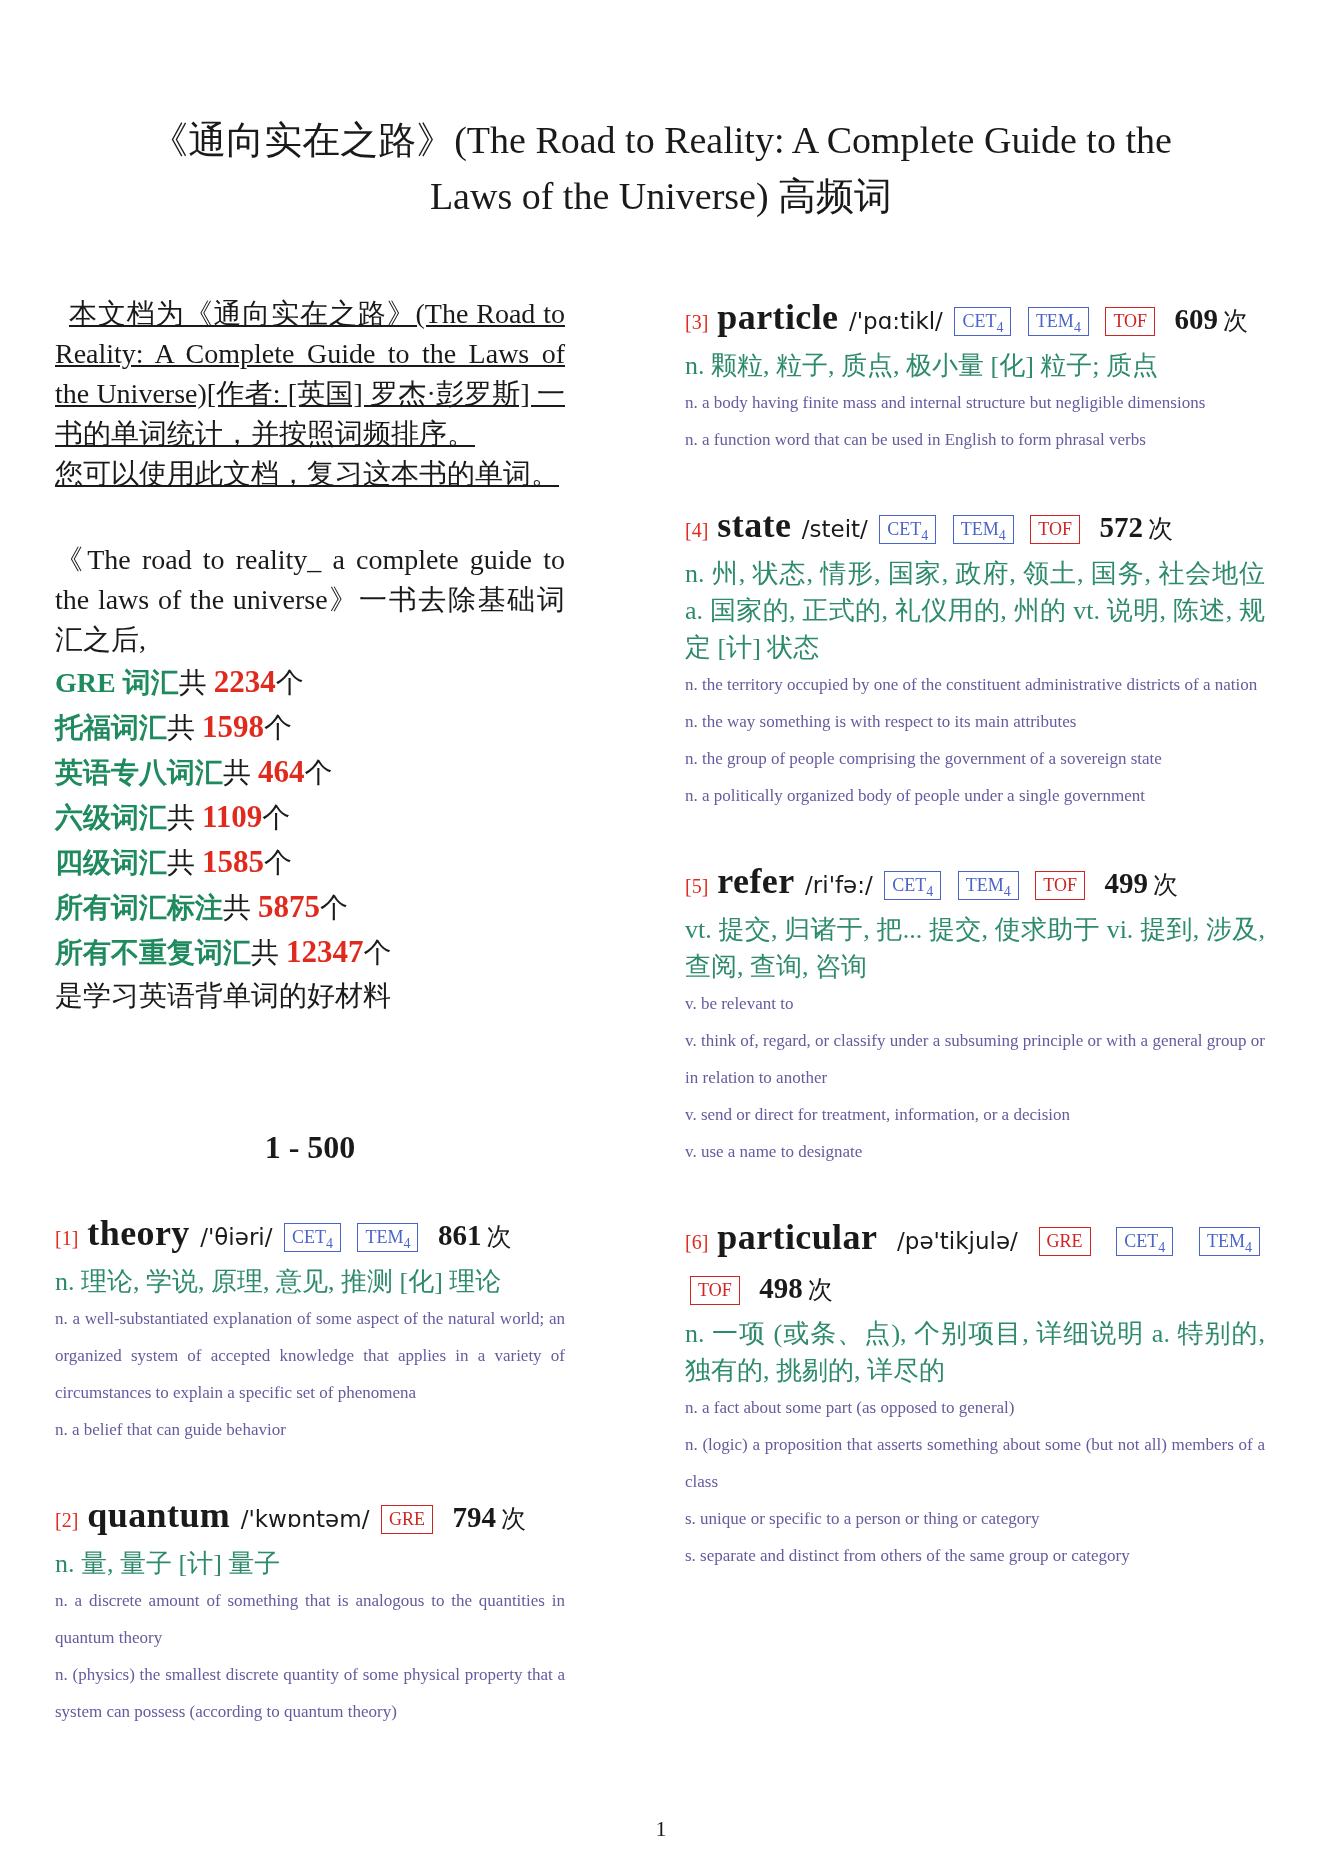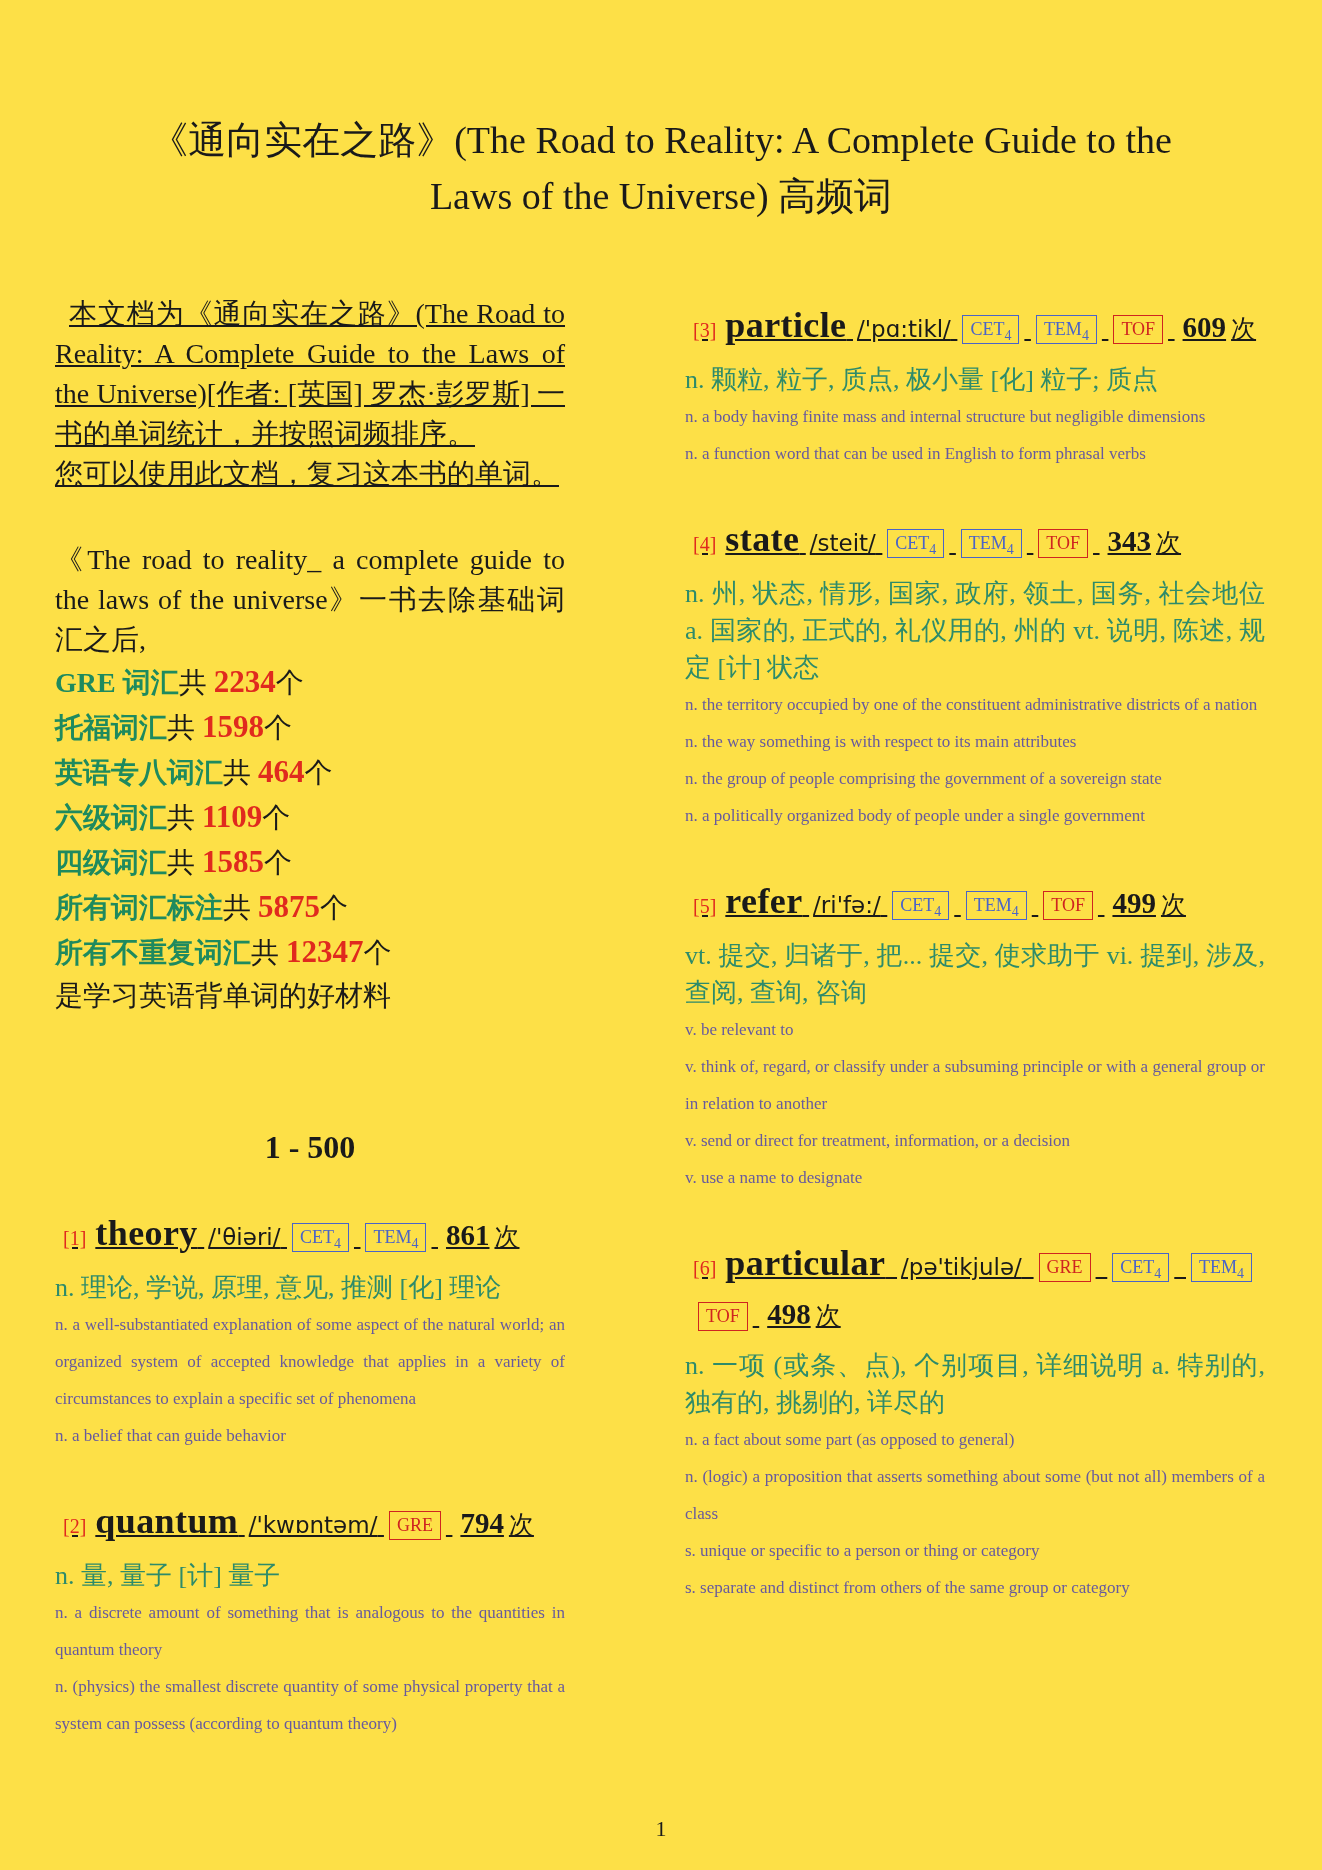--- a/index.html
+++ b/index.html
@@ -7,21 +7,21 @@
     --def_en:#675a9e;
     --def_zh:#2e8b6a;
     --stat_label_green:#1e8a5e;
     --number_red:#e02a1e;
     --tag_blue:#4a64c8;
     --tag_red:#cf2420;
     --index_red:#e02a1e;
   }
   html,body{margin:0;padding:0;background:#e8e8e8;}
   .page{
-    width:1322px;height:1870px;margin:0 auto;background:#fde047;
+    width:1322px;height:1870px;margin:0 auto;background:#ffffff;
     position:relative;overflow:hidden;
     font-family:"Liberation Serif","DejaVu Serif",serif;color:var(--text);
   }
   .doc-title{
     margin:112px 45px 0 45px;text-align:center;
     font-size:38px;line-height:56px;font-weight:400;
   }
   .cols{display:flex;margin-top:70px;padding:0 57px 0 55px;gap:120px;}
   .col-left{width:510px;flex:none;}
   .col-right{width:580px;flex:none;}
@@ -33,21 +33,21 @@
   .stats-lead{margin:0;font-size:28px;line-height:40px;text-align:justify;}
   .stat-line{margin:0;font-size:28px;line-height:44px;white-space:nowrap;}
   .stat-label{color:var(--stat_label_green);font-weight:bold;}
   .stat-value{color:var(--number_red);font-weight:bold;font-size:31px;}
   .stats-tail{margin:0;font-size:28px;line-height:42px;}
 
   .range-header{margin:112px 0 0 0;text-align:center;font-size:32px;font-weight:bold;}
 
   .entry{margin-top:44px;}
   .col-right .entry:first-child{margin-top:0;}
-  .entry-head{margin:8px;font-size:26px;line-height:46px;text-align:justify;text-decoration:underline;}
+  .entry-head{margin:0;font-size:26px;line-height:46px;text-align:justify;}
   .idx{color:var(--index_red);font-size:20px;margin-right:9px;}
   .word{font-weight:bold;font-size:36px;letter-spacing:.4px;}
   .pron{font-family:"DejaVu Sans",sans-serif;font-size:23px;margin-left:4px;}
   .tag{
     display:inline-block;border:1.5px solid;font-size:18px;line-height:22px;
     padding:2px 7px 3px 7px;margin:0 5px;vertical-align:2px;
   }
   .tag sub{font-size:14px;line-height:0;}
   .tag-blue{color:var(--tag_blue);border-color:var(--tag_blue);}
   .tag-red{color:var(--tag_red);border-color:var(--tag_red);}
@@ -133,21 +133,21 @@
         <p class="def-en">n. a function word that can be used in English to form phrasal verbs</p>
       </article>
 
       <article class="entry">
         <p class="entry-head">
           <span class="idx">[4]</span><span class="word">state</span>
           <span class="pron">/steit/</span>
           <span class="tag tag-blue"><span>CET</span><sub>4</sub></span>
           <span class="tag tag-blue"><span>TEM</span><sub>4</sub></span>
           <span class="tag tag-red"><span>TOF</span><sub></sub></span>
-          <span class="count">343</span><span class="count-unit">次</span>
+          <span class="count">572</span><span class="count-unit">次</span>
         </p>
         <p class="def-zh">n. 州, 状态, 情形, 国家, 政府, 领土, 国务, 社会地位 a. 国家的, 正式的, 礼仪用的, 州的 vt. 说明, 陈述, 规定 [计] 状态</p>
         <p class="def-en">n. the territory occupied by one of the constituent administrative districts of a nation</p>
         <p class="def-en">n. the way something is with respect to its main attributes</p>
         <p class="def-en">n. the group of people comprising the government of a sovereign state</p>
         <p class="def-en">n. a politically organized body of people under a single government</p>
       </article>
 
       <article class="entry">
         <p class="entry-head">

